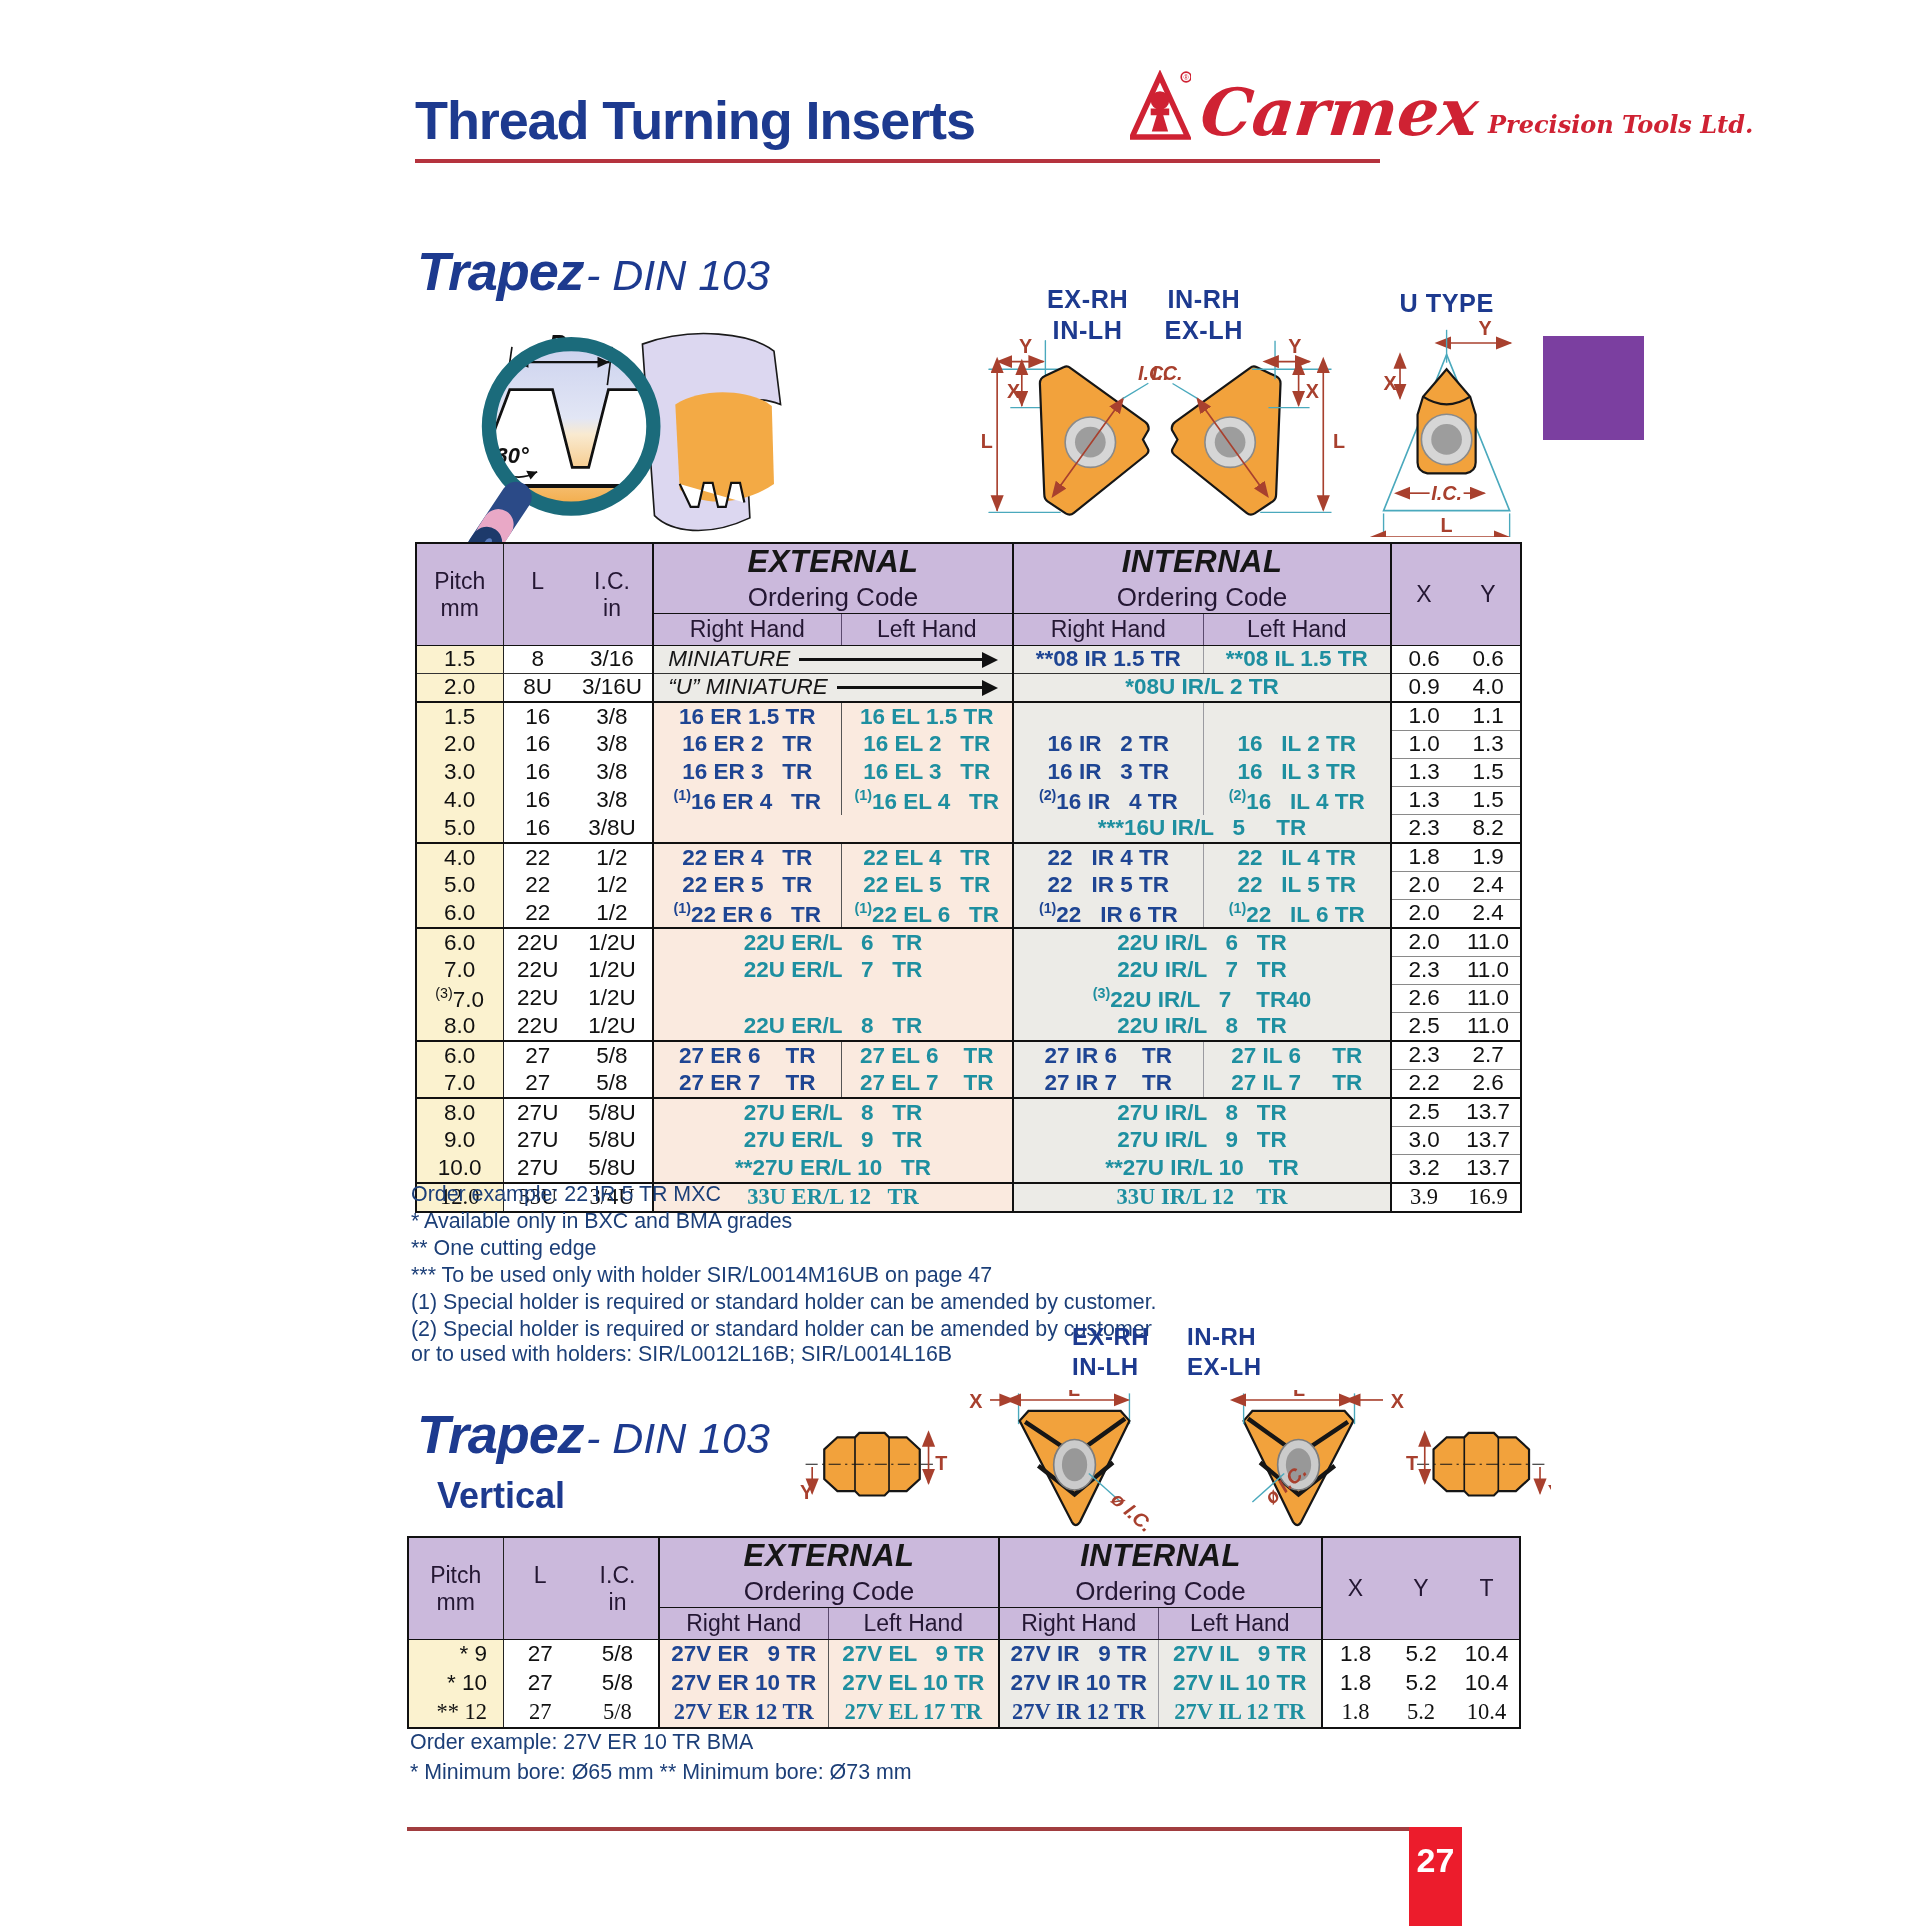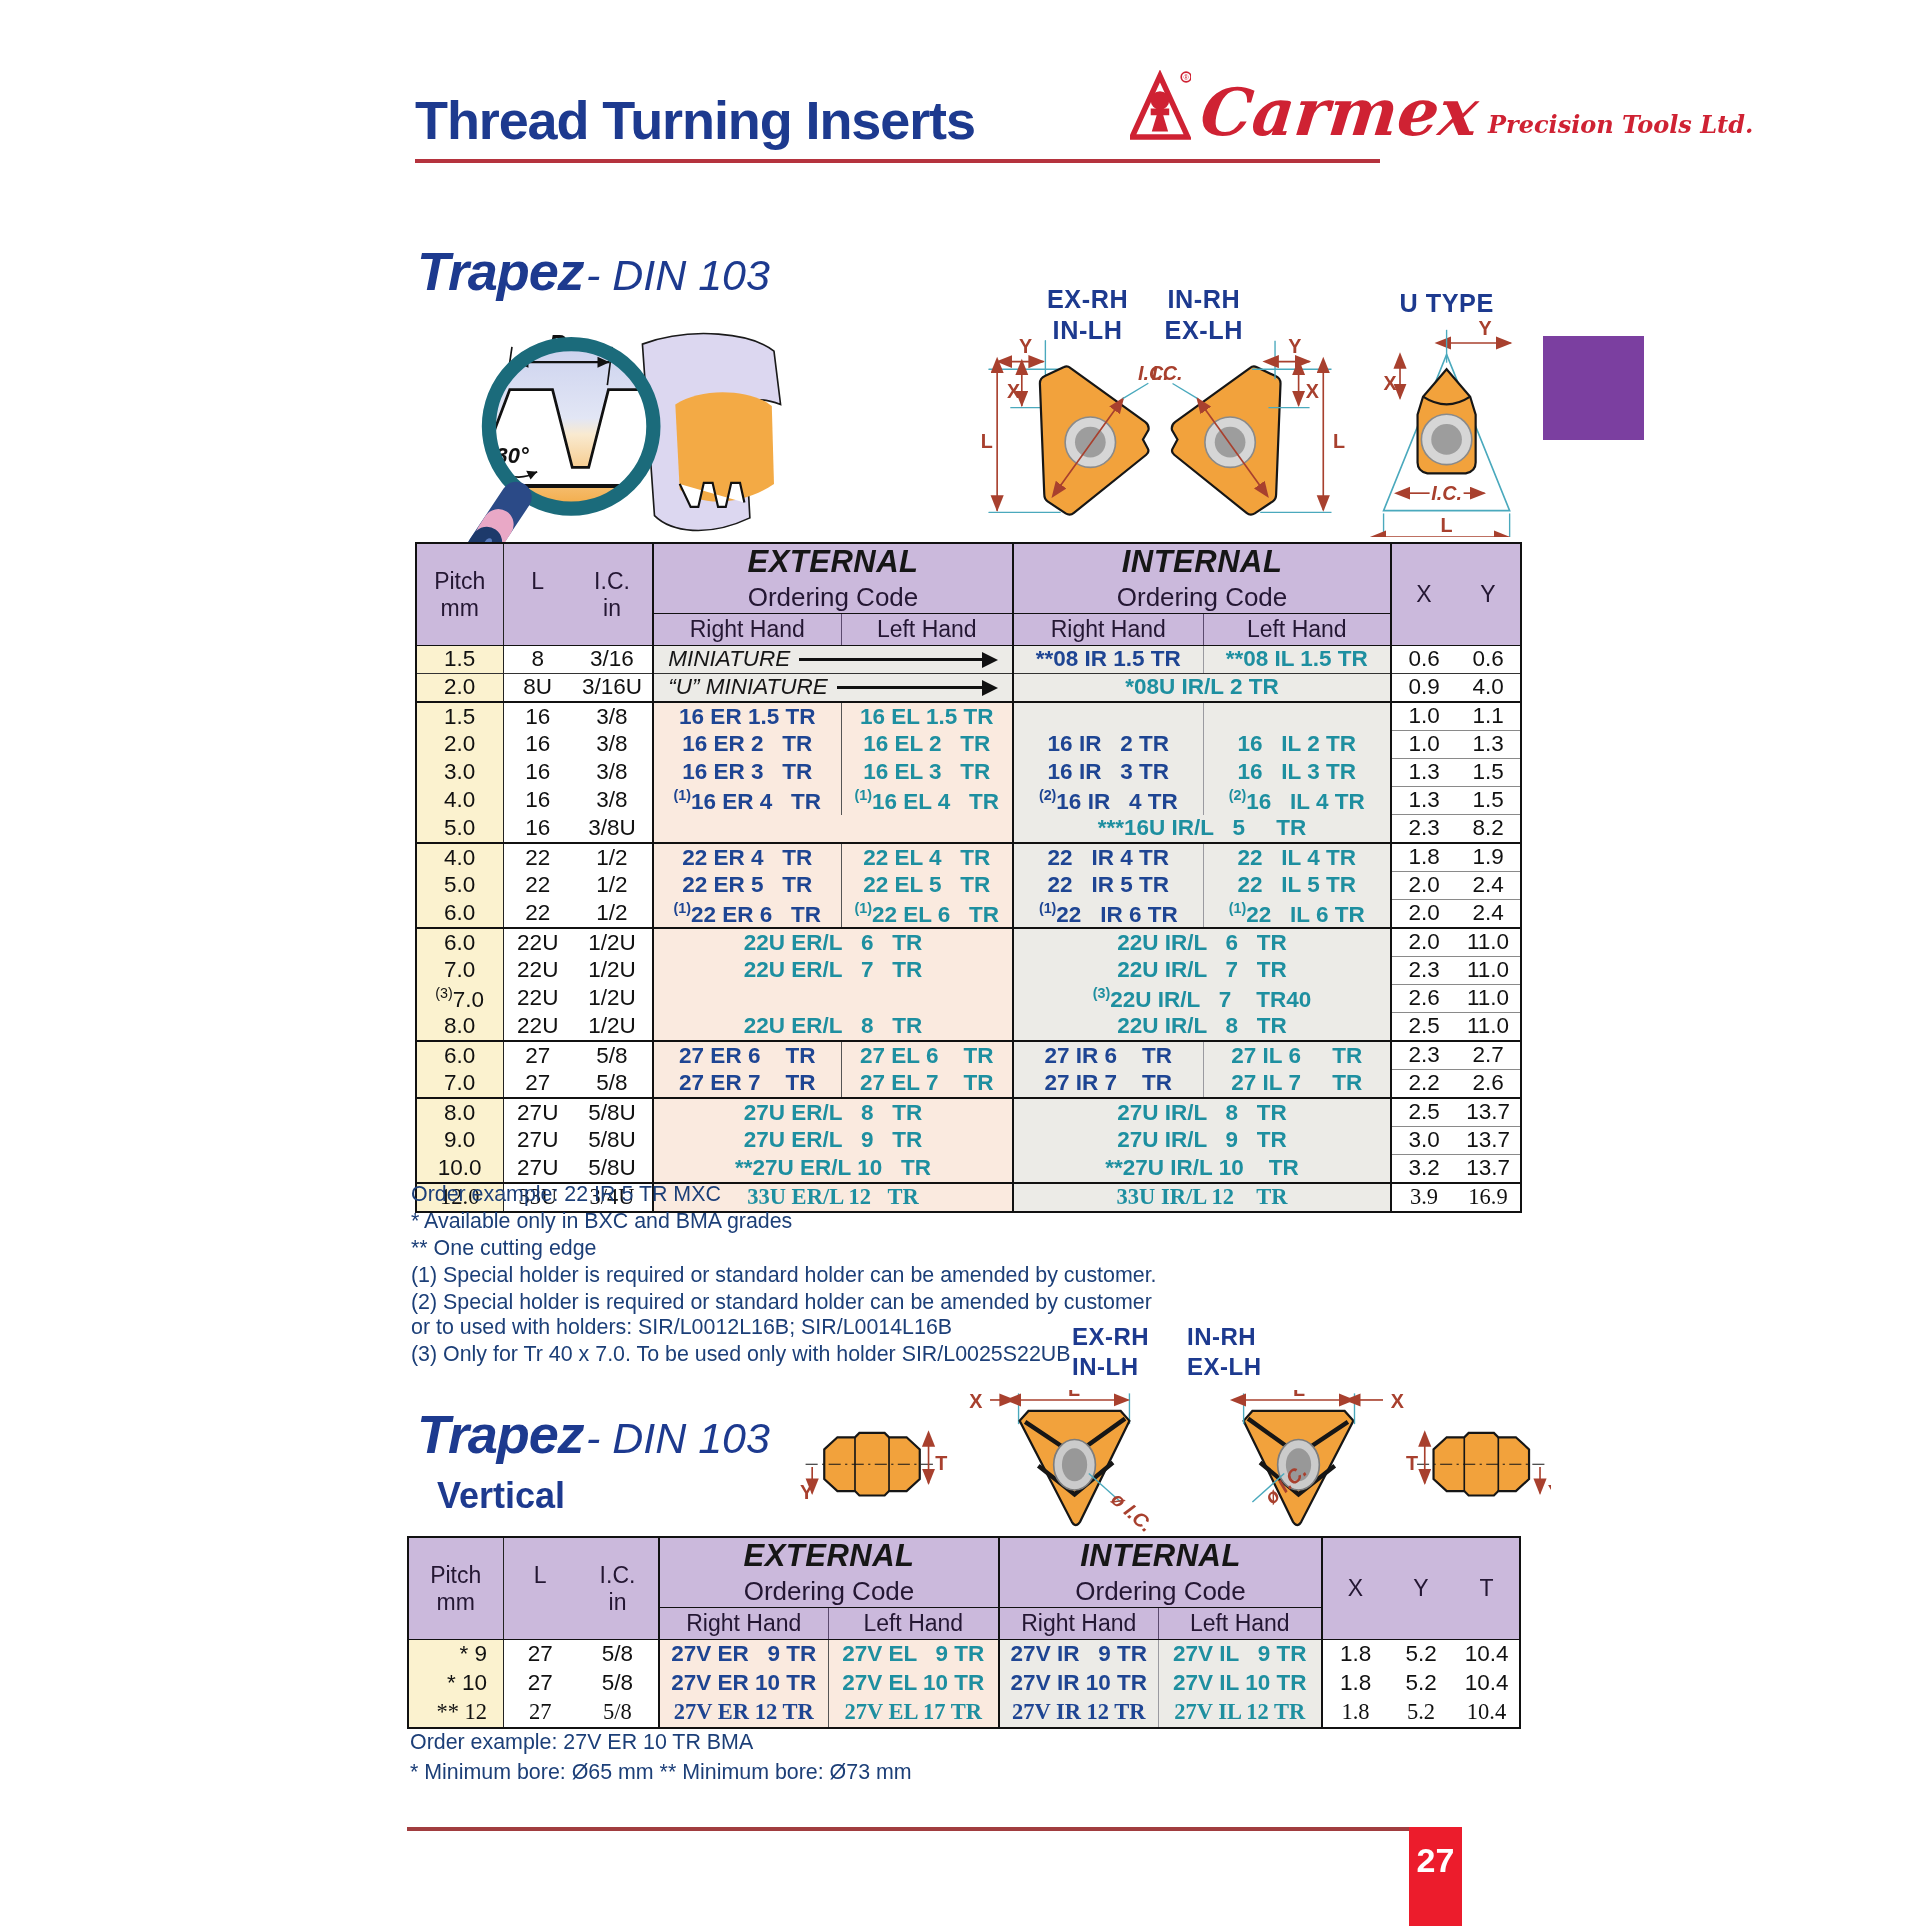--- a/index.html
+++ b/index.html
@@ -480,24 +480,24 @@
         <td class="xv">3.9</td>
         <td class="yv">16.9</td>
       </tr>
     </tbody>
 </table>
 
 <div class="abs notes" id="notes1">
     <div class="note">Order example: 22 IR 5 TR MXC</div>
     <div class="note">* Available only in BXC and BMA grades</div>
     <div class="note">** One cutting edge</div>
+    <div class="note">***  To be used only with holder SIR/L0014M16UB on page 47</div>
     <div class="note">(1) Special holder is required or standard holder can be amended by customer.</div>
     <div class="note">(2) Special holder is required or standard holder can be amended by customer
       or to used with holders: SIR/L0012L16B; SIR/L0014L16B</div>
-    <div class="note">(3) Only for Tr 40 x 7.0.  To be used only with holder SIR/L0025S22UB</div>
   </div>
 
 <div class="abs sec-title" id="s2-title">
   <span class="big">Trapez</span>
   <span class="din">- DIN 103</span>
 </div>
 <div class="abs" id="s2-vertical">Vertical</div>
 
 <div class="abs dlabel" style="left:1072px;top:1322px;">
   <div>EX-RH</div>

